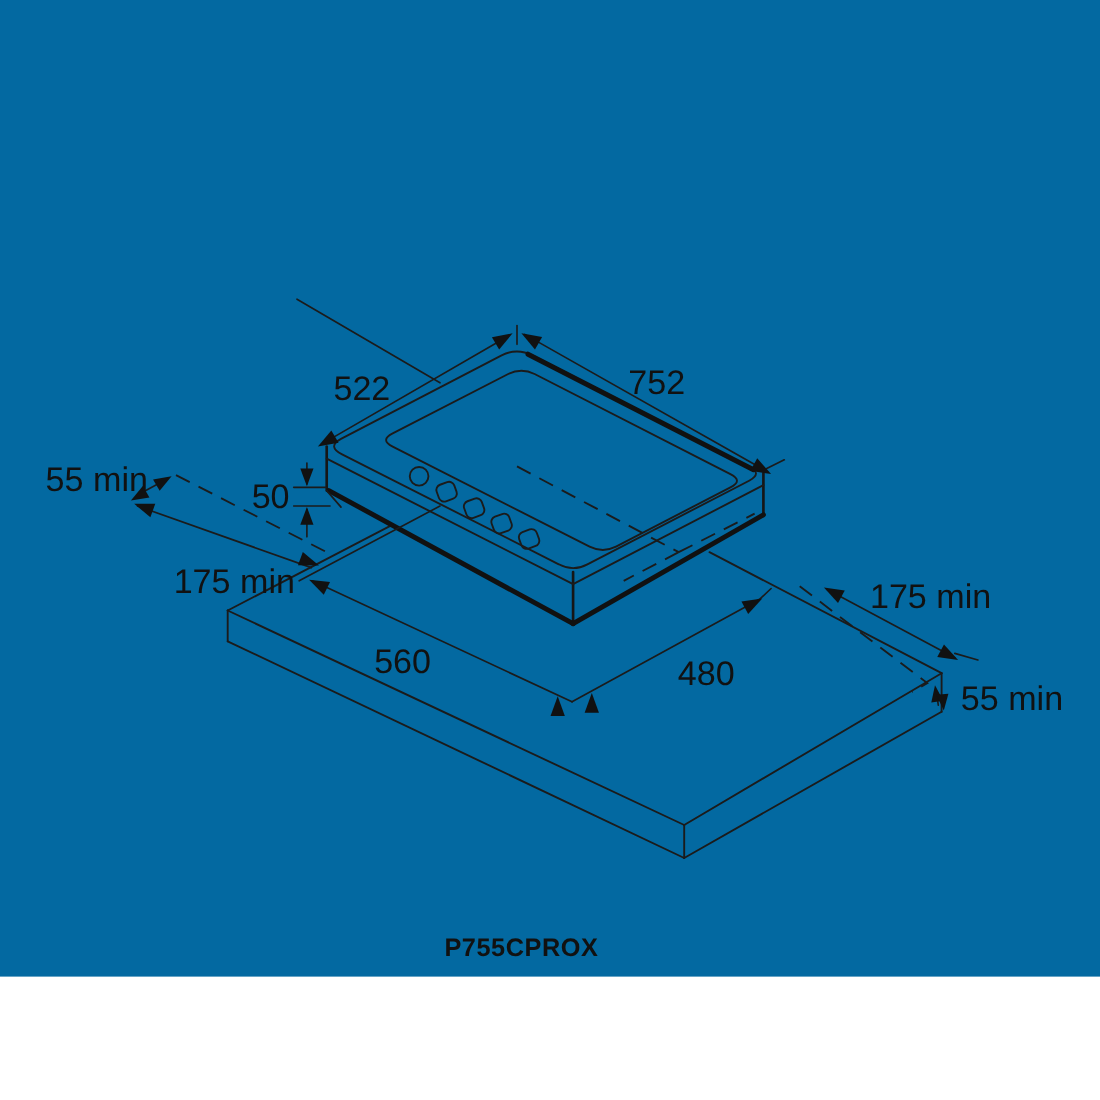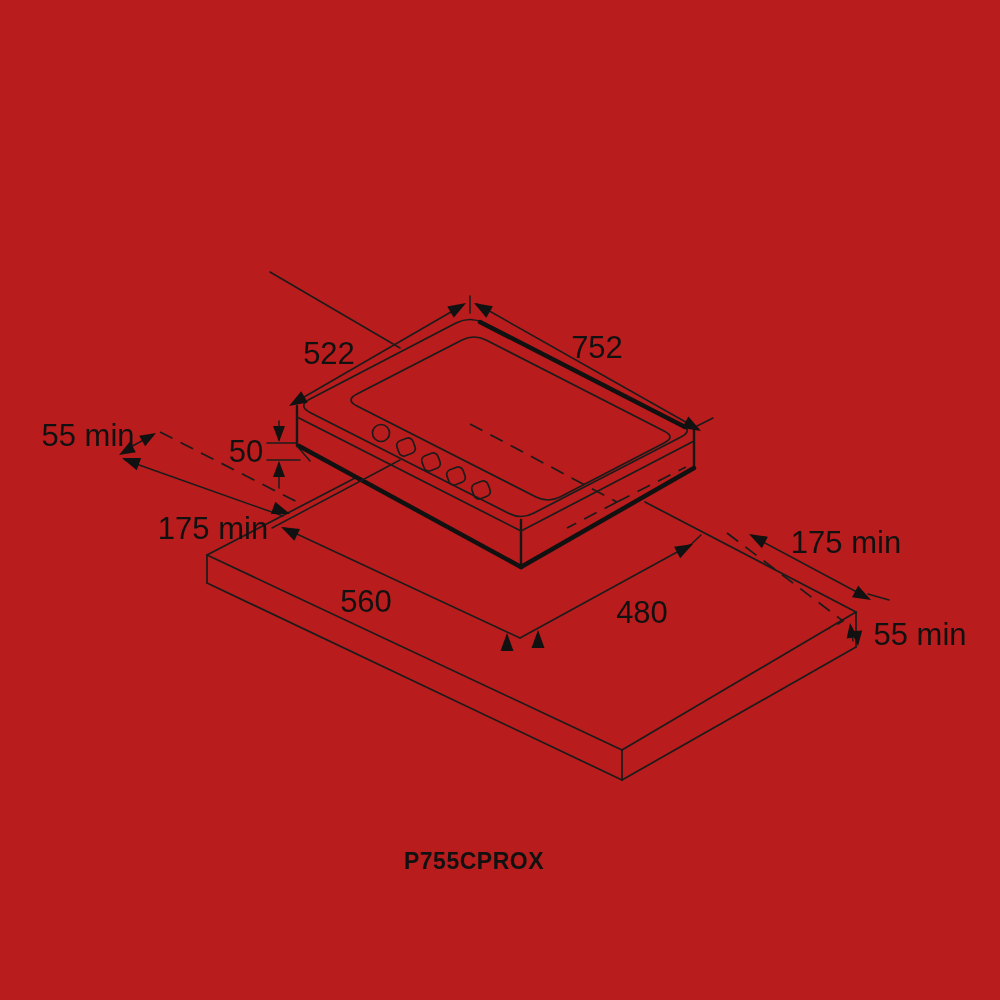--- a/index.html
+++ b/index.html
@@ -1,16 +1,16 @@
 <!DOCTYPE html>
 <html><head>
 <meta charset="utf-8">
 <style>
   html,body{margin:0;padding:0;background:#ffffff;}
-  .stage{position:relative;width:1000px;height:1000px;background:#b91c1c;overflow:hidden;
+  .stage{position:relative;width:1000px;height:888px;background:#0369a1;overflow:hidden;
          font-family:"Liberation Sans", sans-serif;}
   svg{display:block;}
   text{font-family:"Liberation Sans", sans-serif;fill:#111111;}
   .dim-label{font-size:31px;}
   .model-label{font-size:23px;font-weight:bold;letter-spacing:.5px;}
   .ln{stroke:#1b1b1b;stroke-width:1.7;fill:none;stroke-linecap:round;}
   .ln-thin{stroke:#1b1b1b;stroke-width:1.5;fill:none;stroke-linecap:round;}
   .ln-thick{stroke:#111111;stroke-width:4.5;fill:none;stroke-linecap:round;}
   .ln-med{stroke:#161616;stroke-width:2.4;fill:none;stroke-linecap:round;}
   .dash{stroke:#1b1b1b;stroke-width:1.7;fill:none;stroke-dasharray:14 9;stroke-linecap:butt;}

